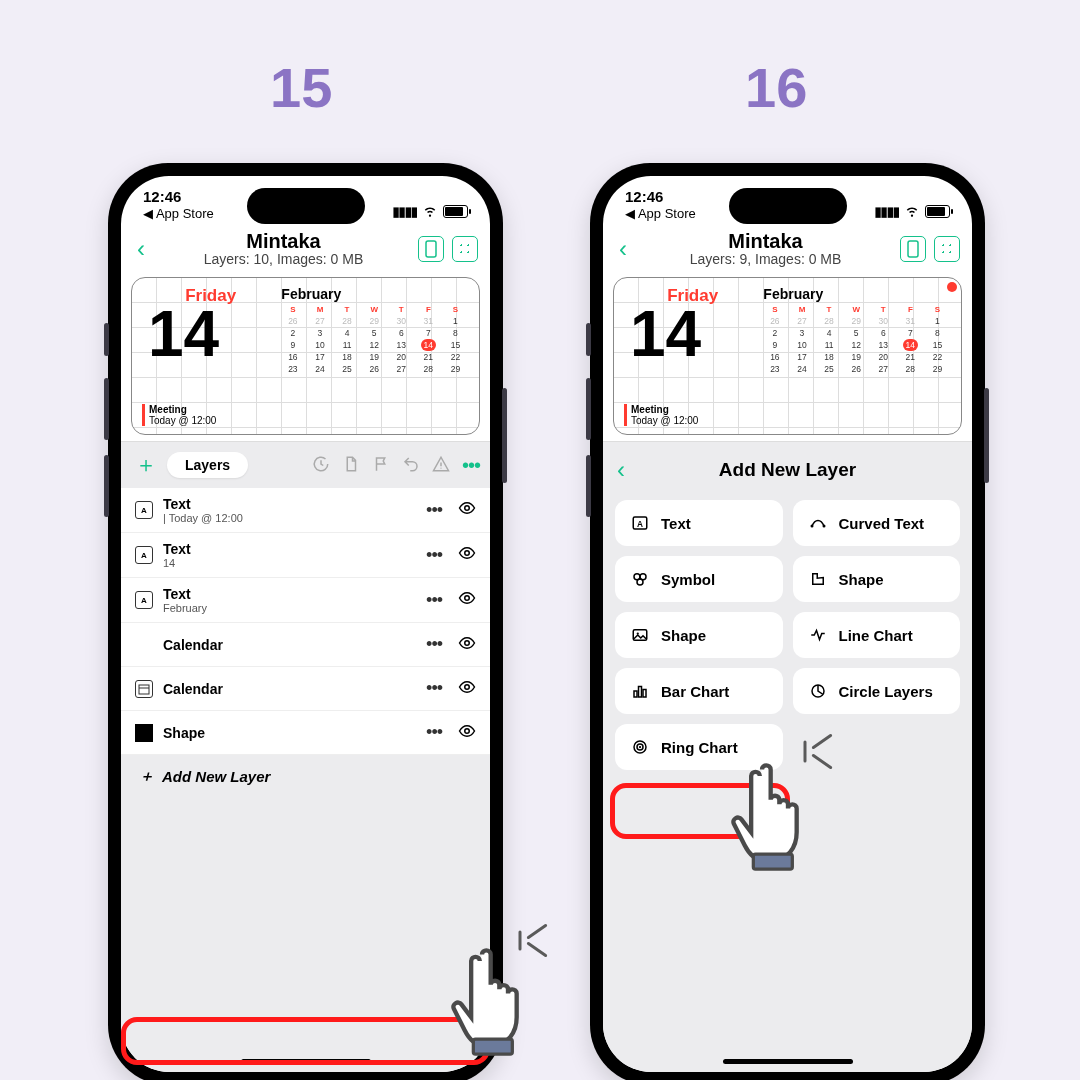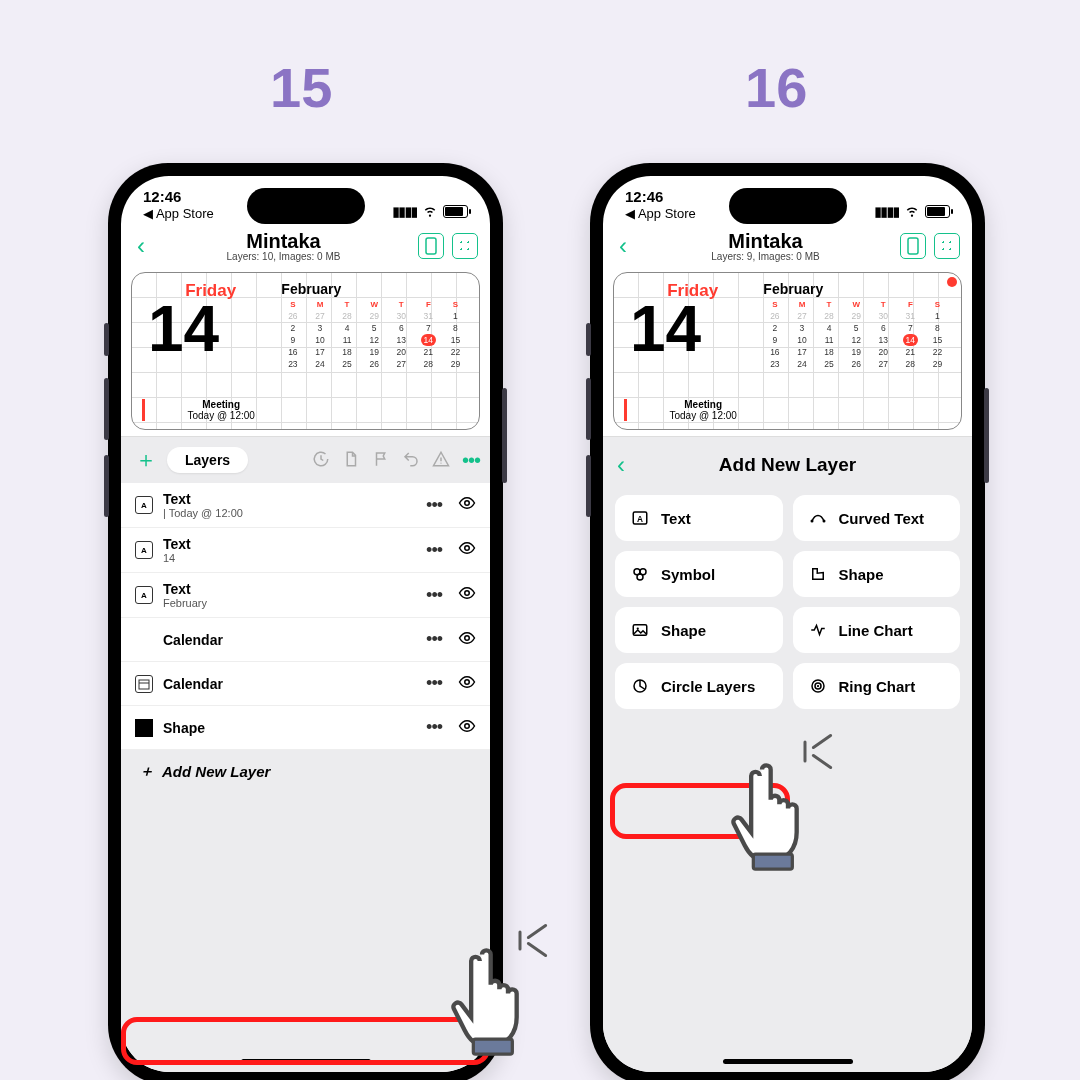--- a/index.html
+++ b/index.html
@@ -80,21 +80,21 @@
   .batt::after { content:""; position:absolute; right:-4px; top:3px; width:2px; height:5px; background:#000; border-radius:1px; }
   .batt::before { content:""; position:absolute; left:1px; top:1px; width:18px; height:9px; background:#000; border-radius:1px; }
 
   .nav-bar {
     display:flex; align-items:center; justify-content:space-between;
     padding: 0 12px 4px 12px;
   }
   .nav-back { color:#14c18b; font-size:24px; font-weight:300; padding:0 4px; }
   .nav-title { text-align:center; flex:1; }
   .nav-title .t { font-weight:700; font-size:20px; }
-  .nav-title .s { font-size:10px; color:#444; margin-top:-2px; }
+  .nav-title .s { font-size:14px; color:#444; margin-top:-2px; }
   .nav-icons { display:flex; gap:8px; }
   .nav-icon {
     width:26px; height:26px; border:1.5px solid #14c18b;
     border-radius:5px; display:flex; align-items:center; justify-content:center;
     color:#14c18b; font-size:13px;
   }
   .nav-icon.grid::before {
     content:""; width:14px; height:14px;
     background-image:
       radial-gradient(#14c18b 1px, transparent 1px),
@@ -112,21 +112,21 @@
     height:158px; padding:8px 10px;
     display:flex; gap:0; position:relative;
     background:
       repeating-linear-gradient(to right, transparent 0 24px, #ddd 24px 25px),
       repeating-linear-gradient(to bottom, transparent 0 24px, #ddd 24px 25px),
       #fff;
   }
   .widget .day-col { flex:0 0 42%; display:flex; flex-direction:column; }
   .widget .dayname { color:#ff3b30; font-weight:700; font-size:17px; text-align:center; }
   .widget .daynum { font-size:64px; font-weight:800; line-height:0.9; padding-left:6px; }
-  .widget .event { margin-top:auto; font-size:10px; border-left:3px solid #ff3b30; padding-left:18px;text-align:center; }
+  .widget .event { margin-top:auto; font-size:10px; border-left:3px solid #ff3b30; padding-left:4px; }
   .widget .event .e1 { font-weight:600; }
   .widget .cal-col { flex:1; font-size:9px; position:relative; }
   .widget .month { font-weight:700; font-size:14px; margin-bottom:2px; padding-left:2px; }
   .widget table { width:100%; border-collapse:collapse; table-layout:fixed; }
   .widget th { color:#ff3b30; font-weight:700; font-size:8px; padding:1px; }
   .widget td { text-align:center; padding:1px 0; font-size:8.5px; color:#333; }
   .widget td.dim { color:#bbb; }
   .widget td.today span { background:#ff3b30; color:#fff; border-radius:8px; padding:1px 3px; }
   .widget .red-dot {
     position:absolute; top:4px; right:4px;
@@ -668,20 +668,30 @@
             <span class="ticon">
               <svg class="ico" viewBox="0 0 24 24">
                 <path fill="none" stroke="#000" stroke-width="2" d="M3 12h4l3-6 4 12 3-8h4"></path>
               </svg>
             </span>
             <span>Line Chart</span>
           </div>
           <div class="type-btn">
             <span class="ticon">
               <svg class="ico" viewBox="0 0 24 24">
+                <rect x="4" y="12" width="4" height="8" fill="none" stroke="#000" stroke-width="2"></rect>
+                <rect x="10" y="6" width="4" height="14" fill="none" stroke="#000" stroke-width="2"></rect>
+                <rect x="16" y="10" width="4" height="10" fill="none" stroke="#000" stroke-width="2"></rect>
+              </svg>
+            </span>
+            <span>Bar Chart</span>
+          </div>
+          <div class="type-btn">
+            <span class="ticon">
+              <svg class="ico" viewBox="0 0 24 24">
                 <circle cx="12" cy="12" r="8" fill="none" stroke="#000" stroke-width="2"></circle>
                 <path fill="none" stroke="#000" stroke-width="2" d="M12 4v8l6 4"></path>
               </svg>
             </span>
             <span>Circle Layers</span>
           </div>
           <div class="type-btn">
             <span class="ticon">
               <svg class="ico" viewBox="0 0 24 24">
                 <circle cx="12" cy="12" r="8" fill="none" stroke="#000" stroke-width="2"></circle>

